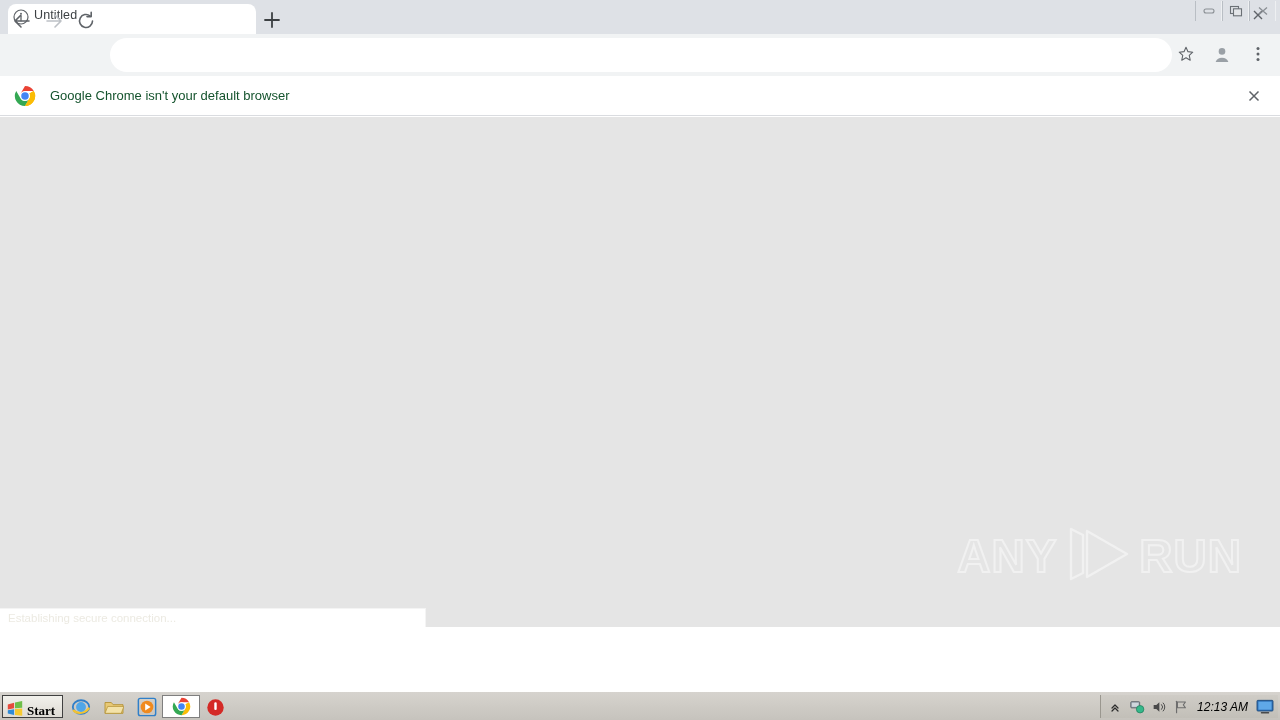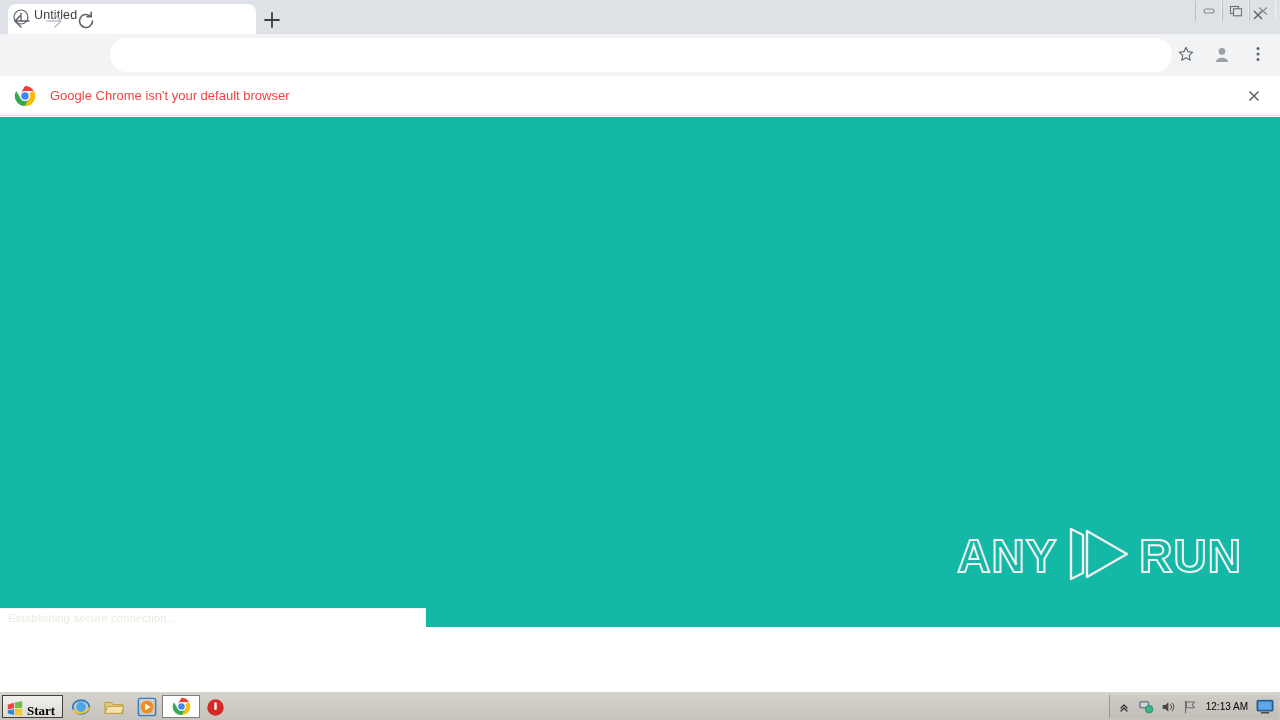--- a/index.html
+++ b/index.html
@@ -91,21 +91,21 @@
 
   
   .infobar {
     position: absolute; left: 0; top: 76px; width: 1280px; height: 40px;
     background: #ffffff;
     border-bottom: 1px solid #dadce0;
   }
   .infobar-logo { position: absolute; left: 14px; top: 85px; width: 22px; height: 22px; }
   .infobar-text {
     position: absolute; left: 50px; top: 88px;
-    font-size: 13px; color: #ef4444; white-space: nowrap;
+    font-size: 13px; color: #14532d; white-space: nowrap;
   }
   .infobar-btn {
     position: absolute; left: 292px; top: 79px;
     height: 32px; min-width: 126px;
     background: #4285f4; border-radius: 4px;
     display: flex; align-items: center; gap: 8px;
     padding: 0 14px 0 10px;
     border: none;
   }
   .infobar-btn-label {
@@ -116,21 +116,21 @@
     position: absolute; right: 16px; top: 86px; width: 20px; height: 20px;
   }
   .infobar-shadow {
     position: absolute; left: 0; top: 117px; width: 1280px; height: 5px;
     background: linear-gradient(to bottom, rgba(0,0,0,0.10), rgba(0,0,0,0));
   }
 
   
   .content {
     position: absolute; left: 0; top: 117px; width: 1280px; height: 510px;
-    background: #14b8a6;
+    background: #e5e5e5;
   }
 
   
   .watermark {
     position: absolute; right: 38px; bottom: 38px;
     display: flex; align-items: center; gap: 4px;
     opacity: 1;
   }
   .wm-text {
     font-size: 46px; font-weight: bold;
@@ -180,23 +180,24 @@
     width: 38px; height: 23px; top: 3px;
   }
   .tray {
     position: absolute; right: 2px; top: 3px; height: 23px;
     display: flex; align-items: center; gap: 6px;
     padding: 0 4px 0 6px;
     background: linear-gradient(to bottom, #cfccc6, #c2bfb8);
     border-left: 1px solid #9a978f;
   }
   .tray-clock {
-    font-size: 10px; color: #000000;
+    font-size: 12px; color: #000000;
     font-family: "Liberation Sans", sans-serif;
     padding: 0 2px;
+    font-style: italic;
   }
   .tray-icon { width: 16px; height: 16px; display:flex; align-items:center; justify-content:center; }
   .desk-icon { width: 18px; height: 16px; }
 </style>
 </head>
 <body>
 
 <div id="app">
 
   <div class="tabstrip">

